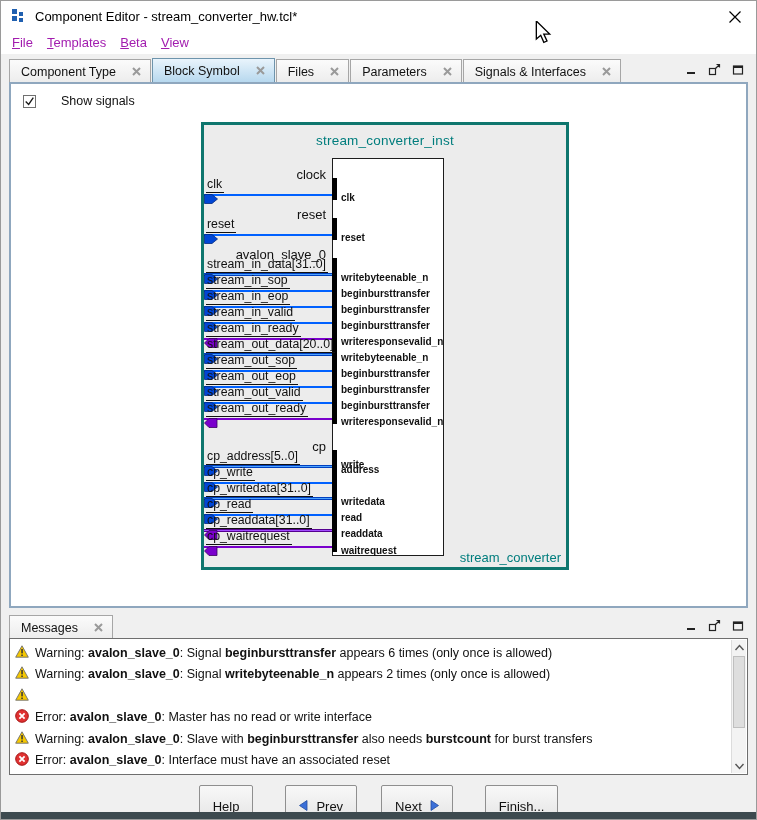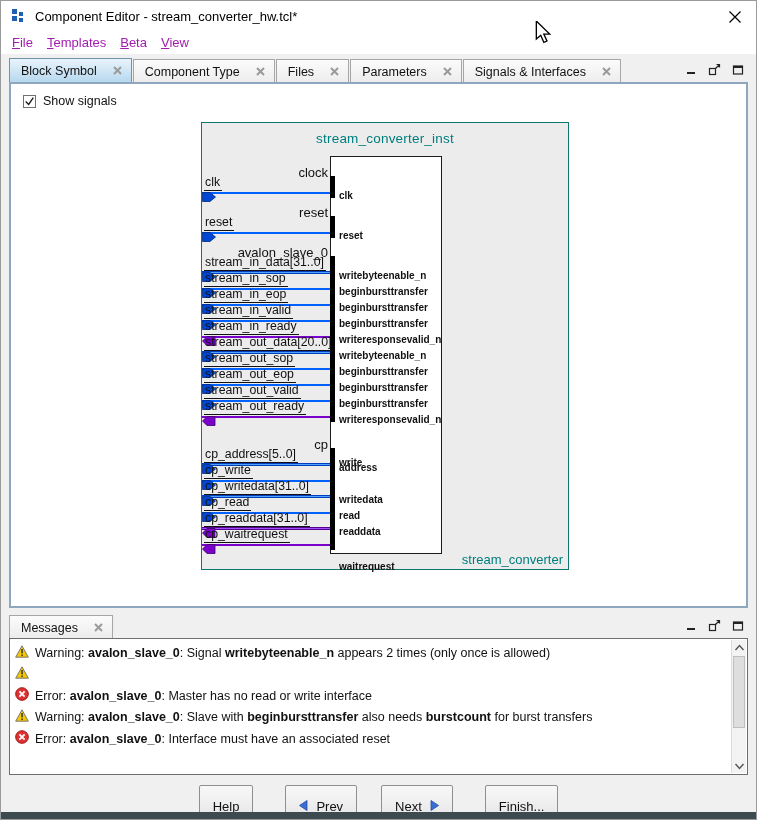--- a/index.html
+++ b/index.html
@@ -27,27 +27,27 @@
   .tab{display:flex;align-items:center;height:24px;padding:0 9px 0 11px;
     border:1px solid #a6a6a6;border-bottom:none;margin-right:1px;
     background:linear-gradient(#fbfbfb,#ececec);font-size:12.5px;cursor:default;}
   .tab .tab-label{margin-right:16px;white-space:nowrap;}
   .tab.selected{height:25px;background:linear-gradient(#e9f4fc,#b5d7ee);border-color:#6e94ac;}
   .win-controls{margin-left:auto;display:flex;align-items:center;gap:11px;padding:0 4px 7px 0;}
   .win-controls span{display:flex;}
   
   .content{position:absolute;top:81px;left:8px;right:8px;height:526px;background:#fff;
     border:2px solid #8fa7be;}
-  .show-signals{position:absolute;left:12px;top:10px;display:flex;align-items:center;gap:7px;}
+  .show-signals{position:absolute;left:12px;top:10px;display:flex;align-items:center;gap:25px;}
   .checkbox{width:13px;height:13px;background:#fff;border:1px solid #707070;
     display:flex;align-items:center;justify-content:center;}
   .show-signals .cb-label{font-size:12.5px;}
   
   .diagram{position:absolute;left:190px;top:38px;width:368px;height:448px;
-    background:#ececec;border:1px solid #0f766e;}
+    background:#ececec;border:3px solid #0f766e;}
   .diagram .dg-title{position:absolute;top:8px;left:0;width:100%;text-align:center;
     font-size:13.5px;letter-spacing:.2px;}
   .diagram .dg-footer{position:absolute;right:5px;bottom:2px;font-size:13px;}
   .inner-box{position:absolute;left:128px;top:33px;width:112px;height:398px;
     background:#fff;border:1px solid #1c1c1c;}
   .port-bar{position:absolute;left:128px;width:5px;background:#000;}
   .group-label{position:absolute;right:240px;font-size:13px;white-space:nowrap;}
   .sig-label{position:absolute;left:2px;font-size:12.3px;line-height:14px;
     border-bottom:1px solid #111;padding:0 2px 1px 1px;white-space:nowrap;background:transparent;}
   .wire{position:absolute;left:0;width:128px;}
@@ -102,28 +102,28 @@
 
   <div class="menubar" id="menubar">
       <div class="menu-item"><u>F</u>ile</div>
       <div class="menu-item"><u>T</u>emplates</div>
       <div class="menu-item"><u>B</u>eta</div>
       <div class="menu-item"><u>V</u>iew</div>
     </div>
 
   <div class="tabrow" id="main-tabrow">
     <div style="display:flex;align-items:flex-end;" id="main-tabs">
+        <div class="tab">
+          <span class="tab-label">Component Type</span>
+          <span><svg width="9" height="9" viewBox="0 0 9 9">
+              <path d="M1 1 L8 8 M8 1 L1 8" stroke="#9a9a9a" stroke-width="2"></path>
+            </svg></span>
+        </div>
         <div class="tab selected">
           <span class="tab-label">Block Symbol</span>
-          <span><svg width="9" height="9" viewBox="0 0 9 9">
-              <path d="M1 1 L8 8 M8 1 L1 8" stroke="#9a9a9a" stroke-width="2"></path>
-            </svg></span>
-        </div>
-        <div class="tab">
-          <span class="tab-label">Component Type</span>
           <span><svg width="9" height="9" viewBox="0 0 9 9">
               <path d="M1 1 L8 8 M8 1 L1 8" stroke="#9a9a9a" stroke-width="2"></path>
             </svg></span>
         </div>
         <div class="tab">
           <span class="tab-label">Files</span>
           <span><svg width="9" height="9" viewBox="0 0 9 9">
               <path d="M1 1 L8 8 M8 1 L1 8" stroke="#9a9a9a" stroke-width="2"></path>
             </svg></span>
         </div>
@@ -283,21 +283,21 @@
         <div class="wire" style="top: 404px; height: 3px; background: rgb(162, 77, 255); border-bottom: 1px solid rgb(85, 0, 143); border-top: 1px solid rgb(85, 0, 143);"></div>
         <span class="arrow" style="top: 401px;"><svg width="14" height="10" viewBox="0 0 14 10">
             <polygon points="13,0.5 5,0.5 0.5,5 5,9.5 13,9.5" fill="#7a00cc" stroke="#3a0060" stroke-width="0.8"></polygon>
           </svg></span>
         <div class="inner-label" style="top: 403px;">readdata</div>
         <div class="sig-label" style="top: 404px;">cp_waitrequest</div>
         <div class="wire" style="top: 421px; height: 2px; background: rgb(122, 0, 204);"></div>
         <span class="arrow" style="top: 417px;"><svg width="14" height="10" viewBox="0 0 14 10">
             <polygon points="13,0.5 5,0.5 0.5,5 5,9.5 13,9.5" fill="#7a00cc" stroke="#3a0060" stroke-width="0.8"></polygon>
           </svg></span>
-        <div class="inner-label" style="top: 438px;">waitrequest</div>
+        <div class="inner-label" style="top: 420px;">waitrequest</div>
       </div>
   </div>
 
   <div class="tabrow" id="msg-tabrow">
     <div class="tab">
       <span class="tab-label">Messages</span>
       <span>
         <svg width="9" height="9" viewBox="0 0 9 9">
           <path d="M1 1 L8 8 M8 1 L1 8" stroke="#9a9a9a" stroke-width="2"></path>
         </svg>
@@ -319,20 +319,28 @@
         <svg width="12" height="12" viewBox="0 0 12 12">
           <rect x="1.5" y="2" width="9" height="8" fill="none" stroke="#222" stroke-width="1.2"></rect>
           <rect x="1.5" y="2" width="9" height="2" fill="#222"></rect>
         </svg>
         </span>
     </div>
   </div>
 
   <div class="msg-panel">
     <div class="msg-list" id="msg-list">
+        <div class="msg-row">
+          <span><svg width="14" height="13" viewBox="0 0 14 13">
+              <polygon points="7,0.8 13.3,12.2 0.7,12.2" fill="#f6c800" stroke="#6d6d6d" stroke-width="0.9"></polygon>
+              <rect x="6.3" y="4" width="1.5" height="4.4" fill="#333"></rect>
+              <rect x="6.3" y="9.5" width="1.5" height="1.5" fill="#333"></rect>
+            </svg></span>
+          <span><span>Warning: </span><span class="b">avalon_slave_0</span><span>: Signal </span><span class="b">beginbursttransfer</span><span> appears 6 times (only once is allowed)</span></span>
+        </div>
         <div class="msg-row">
           <span><svg width="14" height="13" viewBox="0 0 14 13">
               <polygon points="7,0.8 13.3,12.2 0.7,12.2" fill="#f6c800" stroke="#6d6d6d" stroke-width="0.9"></polygon>
               <rect x="6.3" y="4" width="1.5" height="4.4" fill="#333"></rect>
               <rect x="6.3" y="9.5" width="1.5" height="1.5" fill="#333"></rect>
             </svg></span>
           <span><span>Warning: </span><span class="b">avalon_slave_0</span><span>: Signal </span><span class="b">writebyteenable_n</span><span> appears 2 times (only once is allowed)</span></span>
         </div>
         <div class="msg-row">
           <span><svg width="14" height="13" viewBox="0 0 14 13">

